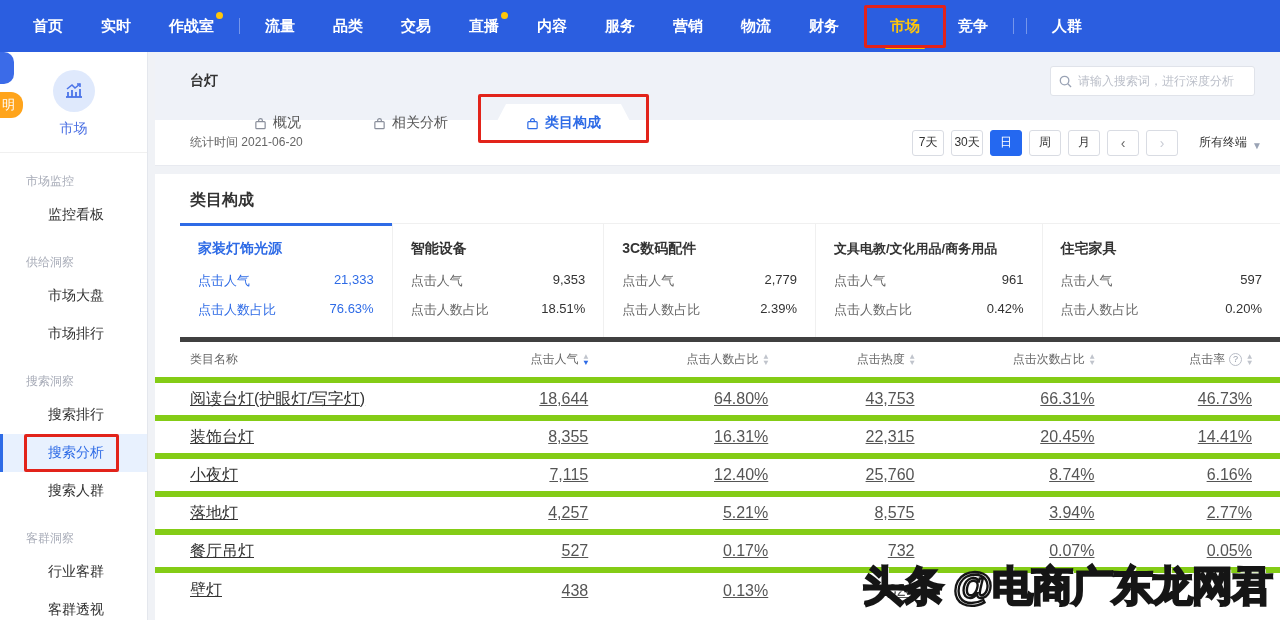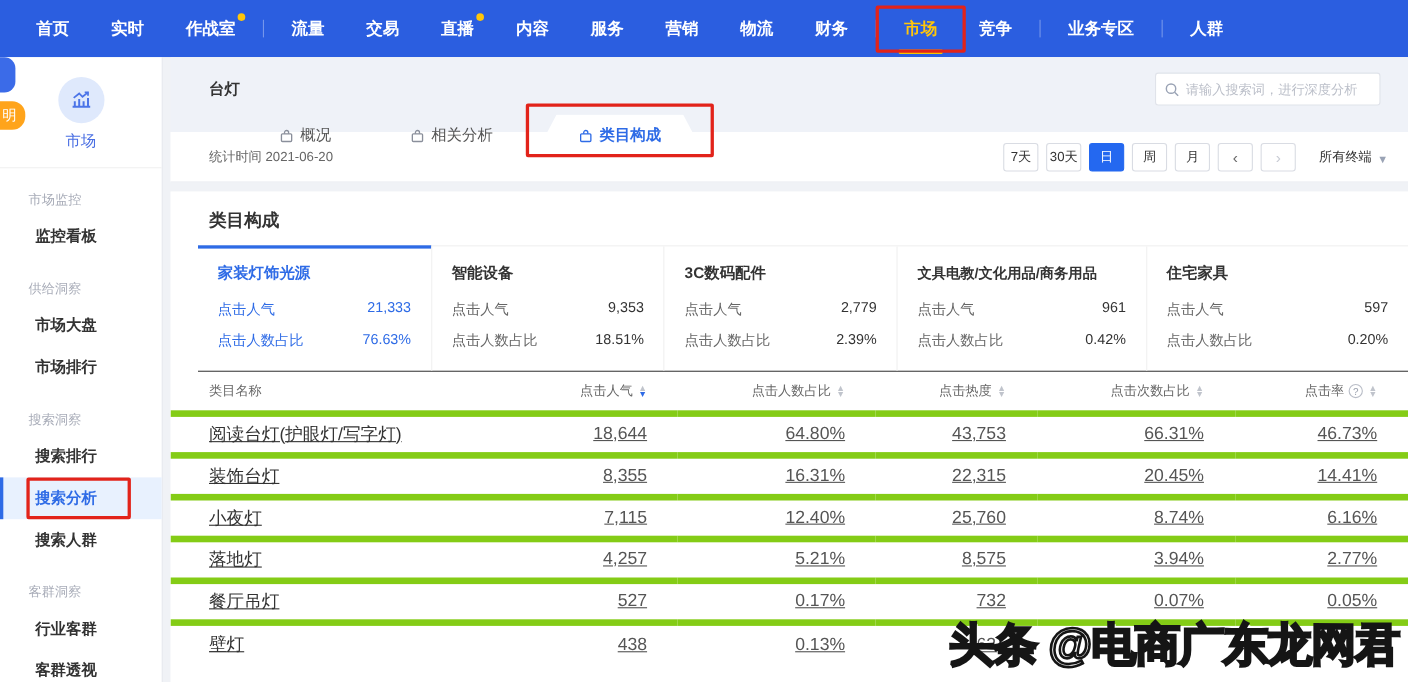--- a/index.html
+++ b/index.html
@@ -18,21 +18,21 @@
 
   
   .app { display:flex; height:568px; }
   .sidebar { width:148px; background:#fff; border-right:1px solid #E4E7ED; position:relative; flex-shrink:0; }
   .side-float-blue { position:absolute; left:-8px; top:0; width:22px; height:32px; background:#3B6BE8; border-radius:0 10px 10px 0; z-index:40; }
   .side-float-tag { position:absolute; left:-4px; top:40px; background:#FFA41B; color:#fff; font-size:13px; padding:4px 8px 4px 6px; border-radius:0 12px 12px 0; z-index:40; }
   .side-top { padding:18px 0 14px; text-align:center; border-bottom:1px solid #F0F0F0; }
   .side-app-icon { width:42px; height:42px; border-radius:50%; background:#DFE9FC; display:inline-flex; align-items:center; justify-content:center; }
   .side-app-label { margin-top:8px; color:#4A6FE3; font-size:14px; }
   .side-group-title { padding:20px 0 6px 26px; font-size:12px; color:#A8ACB8; }
-  .side-item { position:relative; padding:10px 0 10px 32px; font-size:14px; color:#333; cursor:pointer;font-weight:bold; }
+  .side-item { position:relative; padding:10px 0 10px 48px; font-size:14px; color:#333; cursor:pointer; }
   .side-item.active { background:#E8F1FE; color:#2E6BE6; }
   .side-item.active::before { content:""; position:absolute; left:0; top:0; bottom:0; width:3px; background:#2E6BE6; }
   .anno-side { top:0; bottom:0; left:24px; right:28px; }
 
   
   .main { flex:1; padding-left:7px; display:flex; flex-direction:column; background:#F0F2F6; min-width:0; }
   .band { background:#EFF2F8; padding:14px 25px 0 35px; height:68px; position:relative; }
   .band-row1 { display:flex; align-items:center; justify-content:space-between; }
   .page-title { font-size:14px; font-weight:700; color:#333; }
   .search-box { width:205px; height:30px; background:#fff; border:1px solid #E0E3EA; border-radius:3px; display:flex; align-items:center; padding:0 8px; gap:6px; }
@@ -53,33 +53,33 @@
   .btn.arrow.disabled { color:#C8CBD4; }
   .terminal-select { margin-left:14px; font-size:12px; color:#333; display:inline-flex; align-items:flex-end; gap:5px; cursor:pointer; }
   .chev { font-size:10px; color:#9AA3B5; }
 
   .gap { height:8px; background:#F0F2F6; }
 
   .panel { background:#fff; flex:1; padding:0 0 0 0; overflow:hidden; }
   .panel-title { font-size:16px; font-weight:700; color:#333; padding:16px 0 12px 35px; }
 
   
-  .cards { display:flex; border-top:1px solid #F0F0F0; border-bottom:1px solid #404040; margin:0 0 0 25px; }
+  .cards { display:flex; border-top:1px solid #F0F0F0; border-bottom:5px solid #404040; margin:0 0 0 25px; }
   .cat-card { width:213px; padding:16px 18px 18px; border-left:1px solid #F0F0F0; position:relative; cursor:pointer; }
   .cat-card:first-child { border-left:none; }
   .cat-card.active::before { content:""; position:absolute; top:-1px; left:0; right:0; height:3px; background:#2E6BE6; }
   .cat-name { font-size:14px; font-weight:700; color:#333; margin-bottom:14px; white-space:nowrap; }
   .cat-card.active .cat-name { color:#2E6BE6; }
   .cat-metric { display:flex; justify-content:space-between; font-size:13px; color:#666; margin-top:11px; }
   .cat-metric .v { color:#333; }
   .cat-card.active .cat-metric, .cat-card.active .cat-metric .v { color:#2E6BE6; }
 
   
   table { width:100%; border-collapse:collapse; table-layout:fixed; }
-  thead th { font-size:12px; font-weight:400; color:#666; height:38px; text-align:right; padding-right:28px; white-space:nowrap; }
+  thead th { font-size:12px; font-weight:400; color:#666; height:38px; text-align:right; padding-right:28px; white-space:nowrap;font-family:Liberation Mono, monospace; }
   thead th:first-child { text-align:left; padding-left:35px; }
   tbody td { font-size:16px; color:#555; height:38px; text-align:right; padding-right:28px; border-top:6px solid #84cc16; white-space:nowrap;text-decoration:underline; }
   tbody td:first-child { text-align:left; padding-left:35px; color:#333; }
   .sort { display:inline-flex; flex-direction:column; vertical-align:middle; margin-left:5px; line-height:0; }
   .sort i { font-style:normal; font-size:8px; line-height:6px; color:#C0C4CC; }
   .sort.desc i.down { color:#2E6BE6; }
   .help { display:inline-block; width:13px; height:13px; border:1px solid #B9BDC7; border-radius:50%; font-size:9px; line-height:12px; text-align:center; color:#9aa0ad; vertical-align:middle; margin-left:4px; }
 
   
   .watermark { position:absolute; right:8px; bottom:6px; z-index:60; font-size:41px; font-weight:900; color:#fff; letter-spacing:-1px; -webkit-text-stroke:2.4px #151515; text-shadow:2px 2px 0 rgba(255,255,255,.9); white-space:nowrap; }
@@ -96,20 +96,23 @@
     </div>
   <div class="nav-item">
       <span>作战室</span>
       <span class="nav-dot"></span>
     </div>
   <div class="nav-divider"></div>
   <div class="nav-item">
       <span>流量</span>
     </div>
   <div class="nav-item">
+      <span>品类</span>
+    </div>
+  <div class="nav-item">
       <span>交易</span>
     </div>
   <div class="nav-item">
       <span>直播</span>
       <span class="nav-dot"></span>
     </div>
   <div class="nav-item">
       <span>内容</span>
     </div>
   <div class="nav-item">
@@ -127,23 +130,20 @@
   <div class="nav-divider"></div>
   <div class="nav-item active">
     <span>市场</span>
     <span class="nav-underline"></span>
     <span class="anno-box anno-nav"></span>
   </div>
   <div class="nav-item">
       <span>竞争</span>
     </div>
   <div class="nav-divider"></div>
-  <div class="nav-item">
-      <span>业务专区</span>
-    </div>
   <div class="nav-divider"></div>
   <div class="nav-item">
       <span>人群</span>
     </div>
 
 </div>
 
 <div class="app">
 
   <div class="sidebar">

